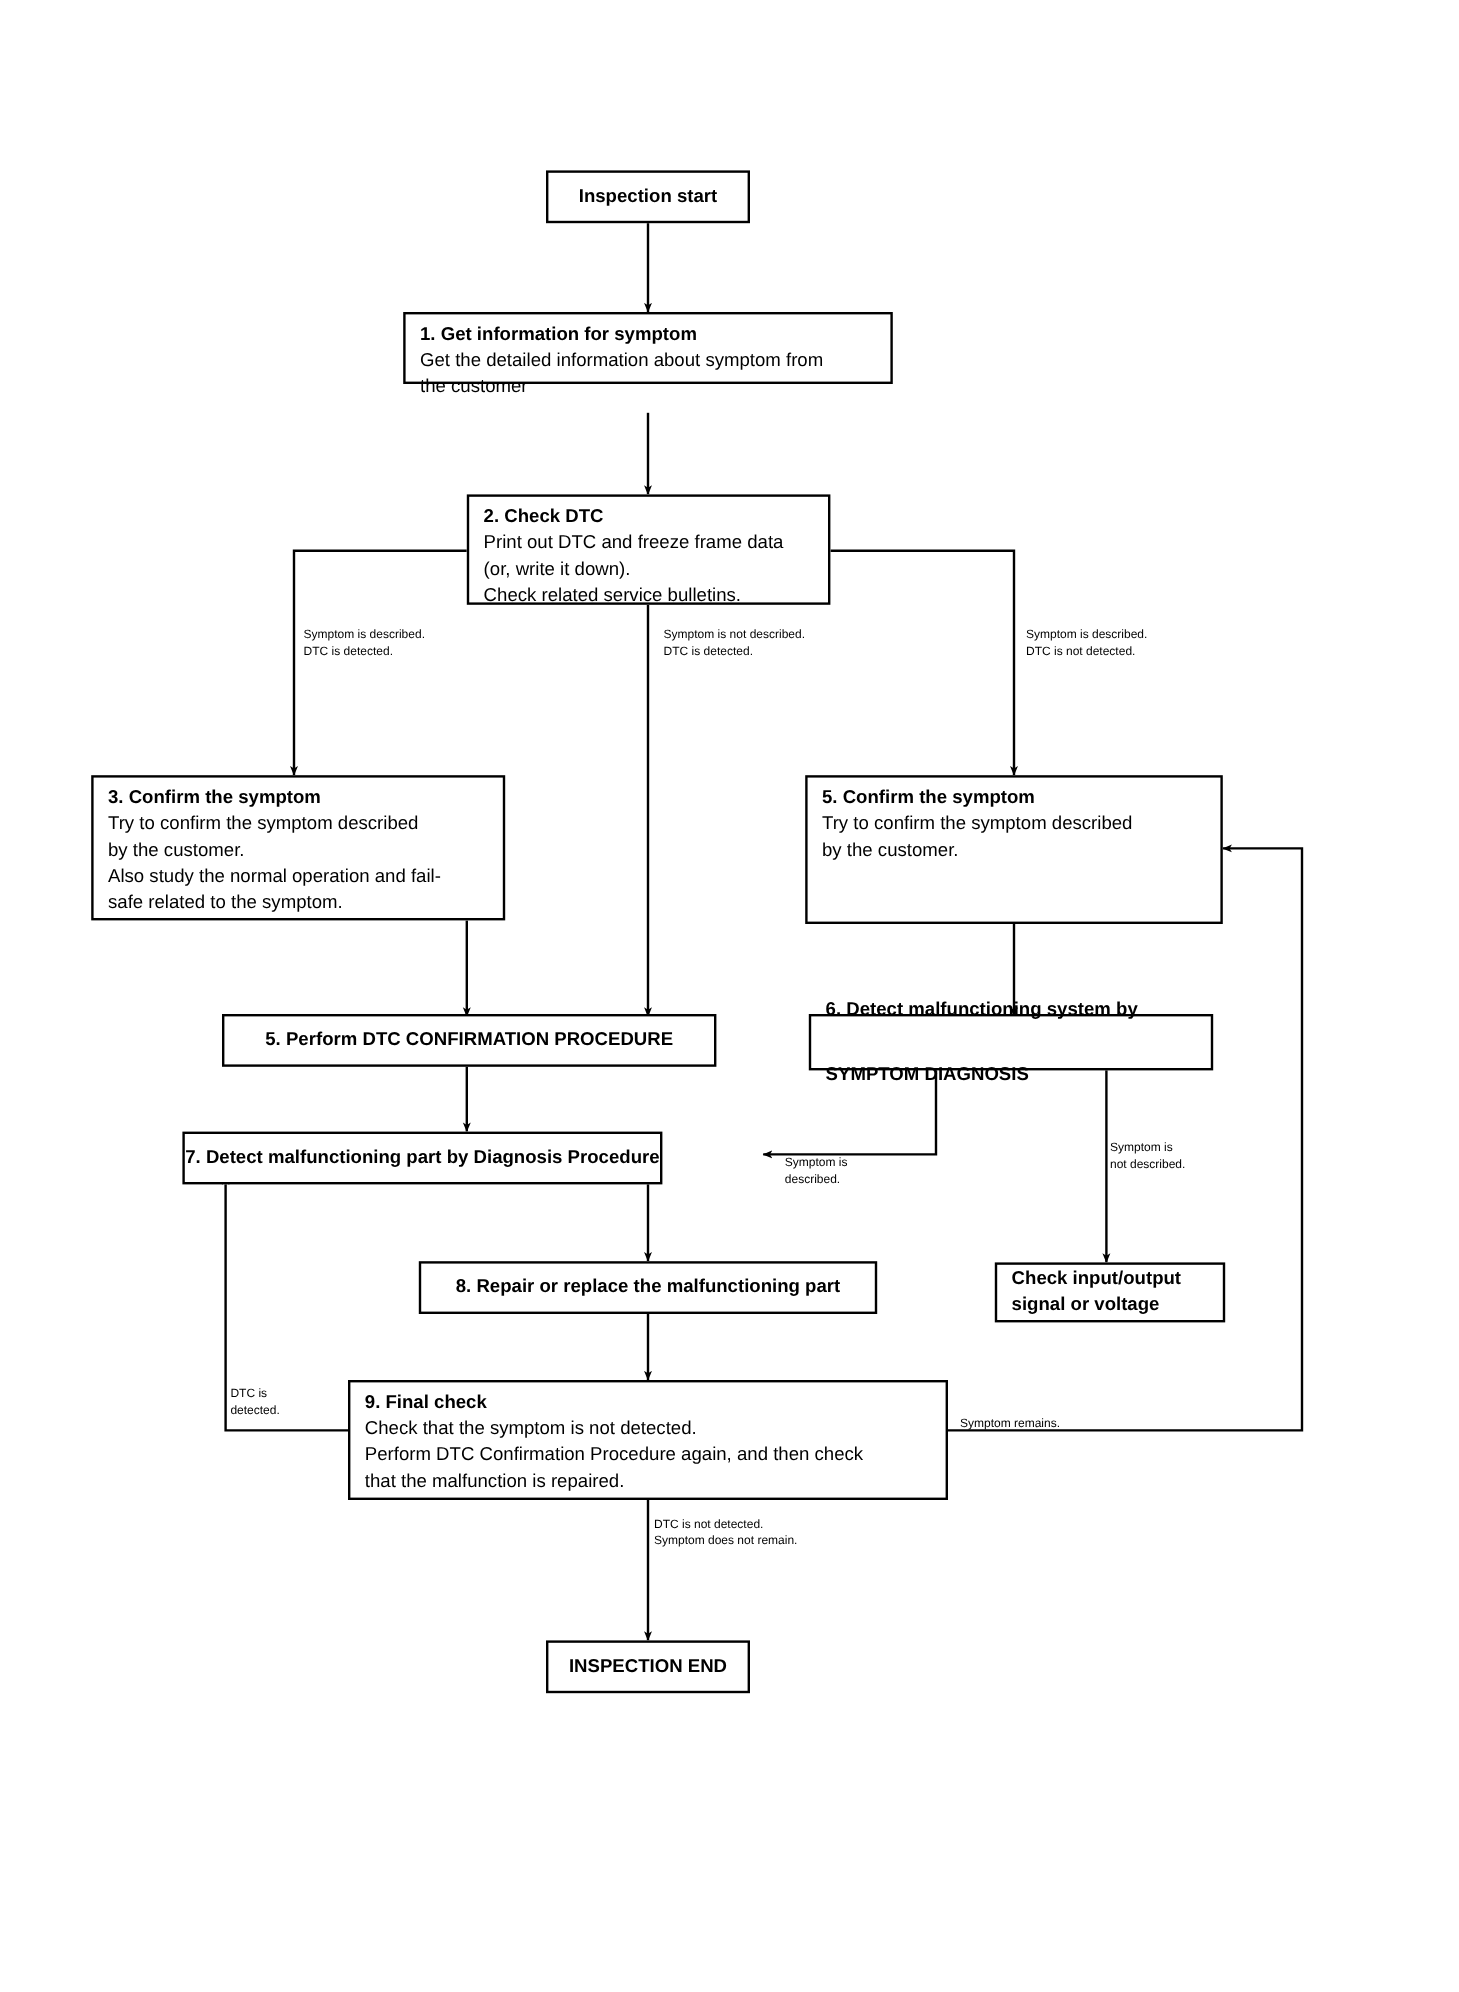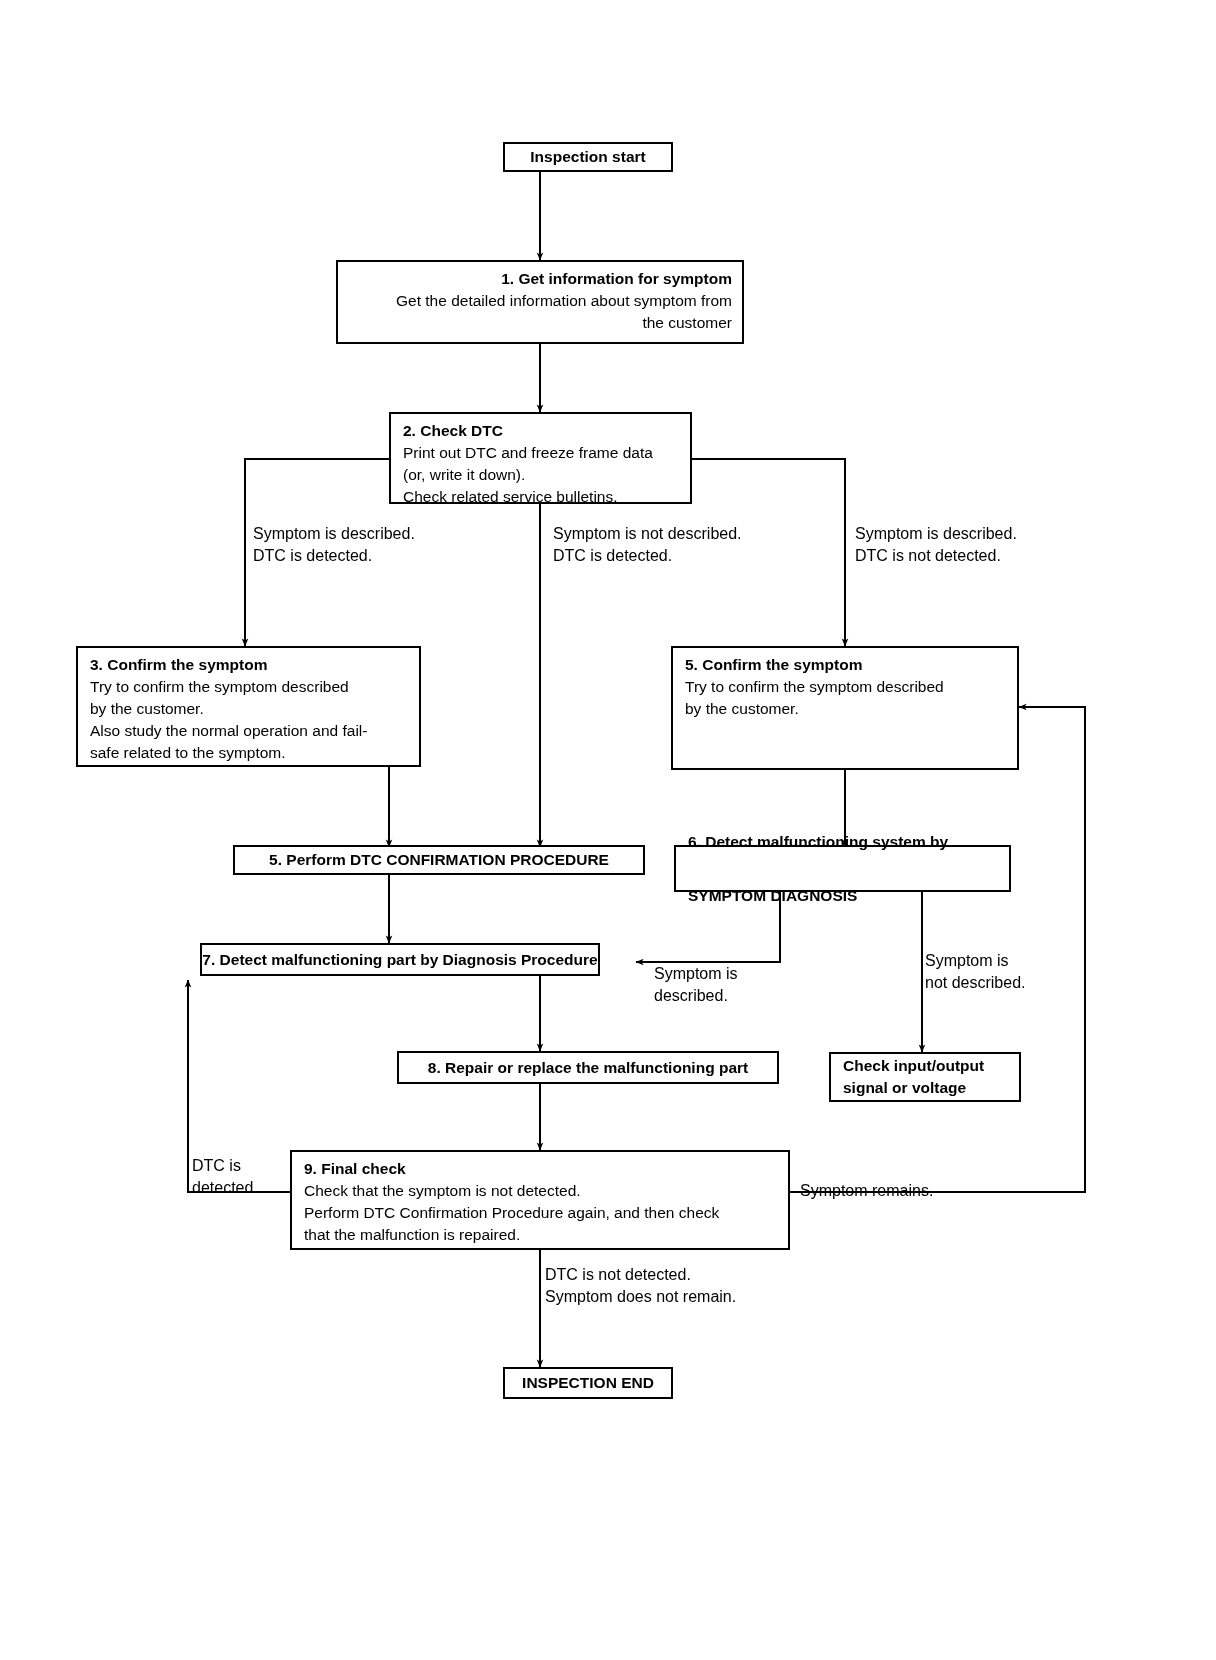--- a/index.html
+++ b/index.html
@@ -40,32 +40,31 @@
   .node .ln {
     display: block;
     white-space: nowrap;
     font-weight: normal;
   }
   .node.allbold .ln { font-weight: bold; }
   .node.onlytitle {
     display: flex;
     align-items: center;
     justify-content: center;
-    padding: 6px 10px;
-    margin-left: 48px;
+    padding: 20px 10px;
   }
   .node.lefttitle {
     display: flex;
     flex-direction: column;
     justify-content: center;
     align-items: flex-start;
   }
   .edgelabel {
     position: absolute;
-    font-size: 16px;
+    font-size: 10px;
     line-height: 1.38;
     white-space: pre;
     color: #000;
     z-index: 6;
     background: transparent;
   }
   svg.wires {
     position: absolute;
     left: 0; top: 0;
     width: 1216px;
@@ -116,21 +115,21 @@
       <path d="M790,1192 L1085,1192 L1085,707 L1019,707" marker-end="url(#ah)"></path>
 
       <line x1="540" y1="1250" x2="540" y2="1367" marker-end="url(#ah)"></line>
     </g>
   </svg>
 
   <div class="node onlytitle" style="left:455px; top:142px; width:170px; height:30px;">
     <span class="ttl">Inspection start</span>
   </div>
 
-  <div class="node" style="left:336px; top:260px; width:408px; height:84px;text-align:right;">
+  <div class="node" style="left:336px; top:260px; width:408px; height:60px;">
     <span class="ttl">1. Get information for symptom</span>
     <span class="ln">Get the detailed information about symptom from</span>
     <span class="ln">the customer</span>
   </div>
 
   <div class="node" style="left:389px; top:412px; width:303px; height:92px;">
     <span class="ttl">2. Check DTC</span>
     <span class="ln">Print out DTC and freeze frame data</span>
     <span class="ln">(or, write it down).</span>
     <span class="ln">Check related service bulletins.</span>

